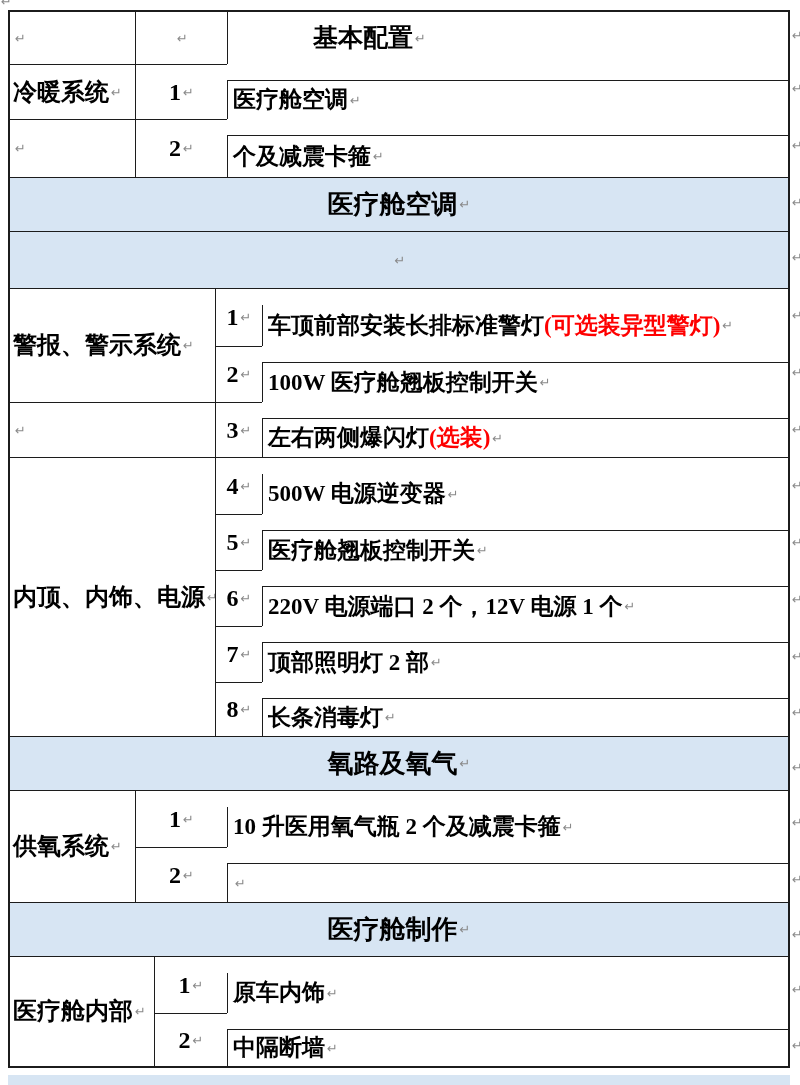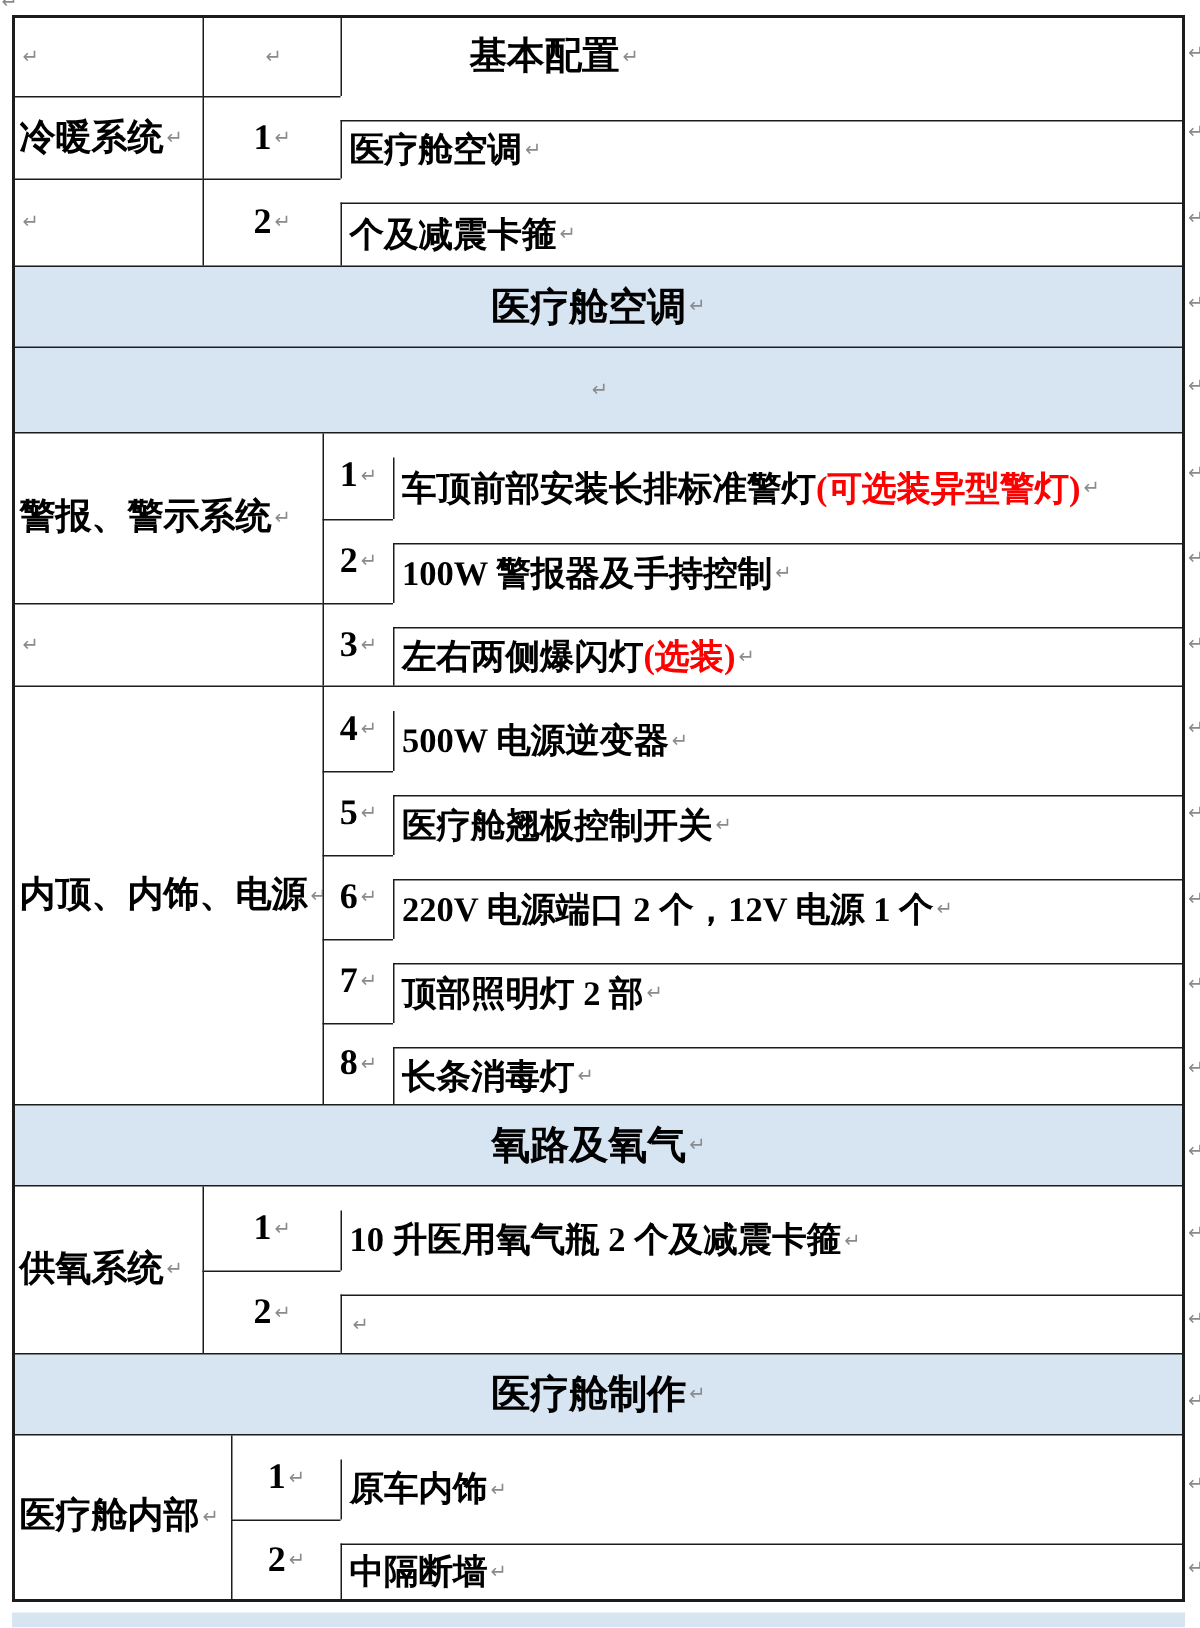--- a/index.html
+++ b/index.html
@@ -116,21 +116,21 @@
       <span>车顶前部安装长排标准警灯 </span>
         <span class="red">(可选装异型警灯)</span>
         <span class="pmark">↵</span>
     </div>
 
     <div class="cell num bl bt">
       <span>2</span>
         <span class="pmark">↵</span>
     </div>
     <div class="cell item bl bt">
-      <span>100W 警报器及手持控制</span>
+      <span>100W 医疗舱翘板控制开关</span>
         <span class="pmark">↵</span>
     </div>
 
     <div class="cell sys bt">
         <span class="pmark">↵</span>
       </div>
     <div class="cell num bl bt">
       <span>3</span>
         <span class="pmark">↵</span>
     </div>

